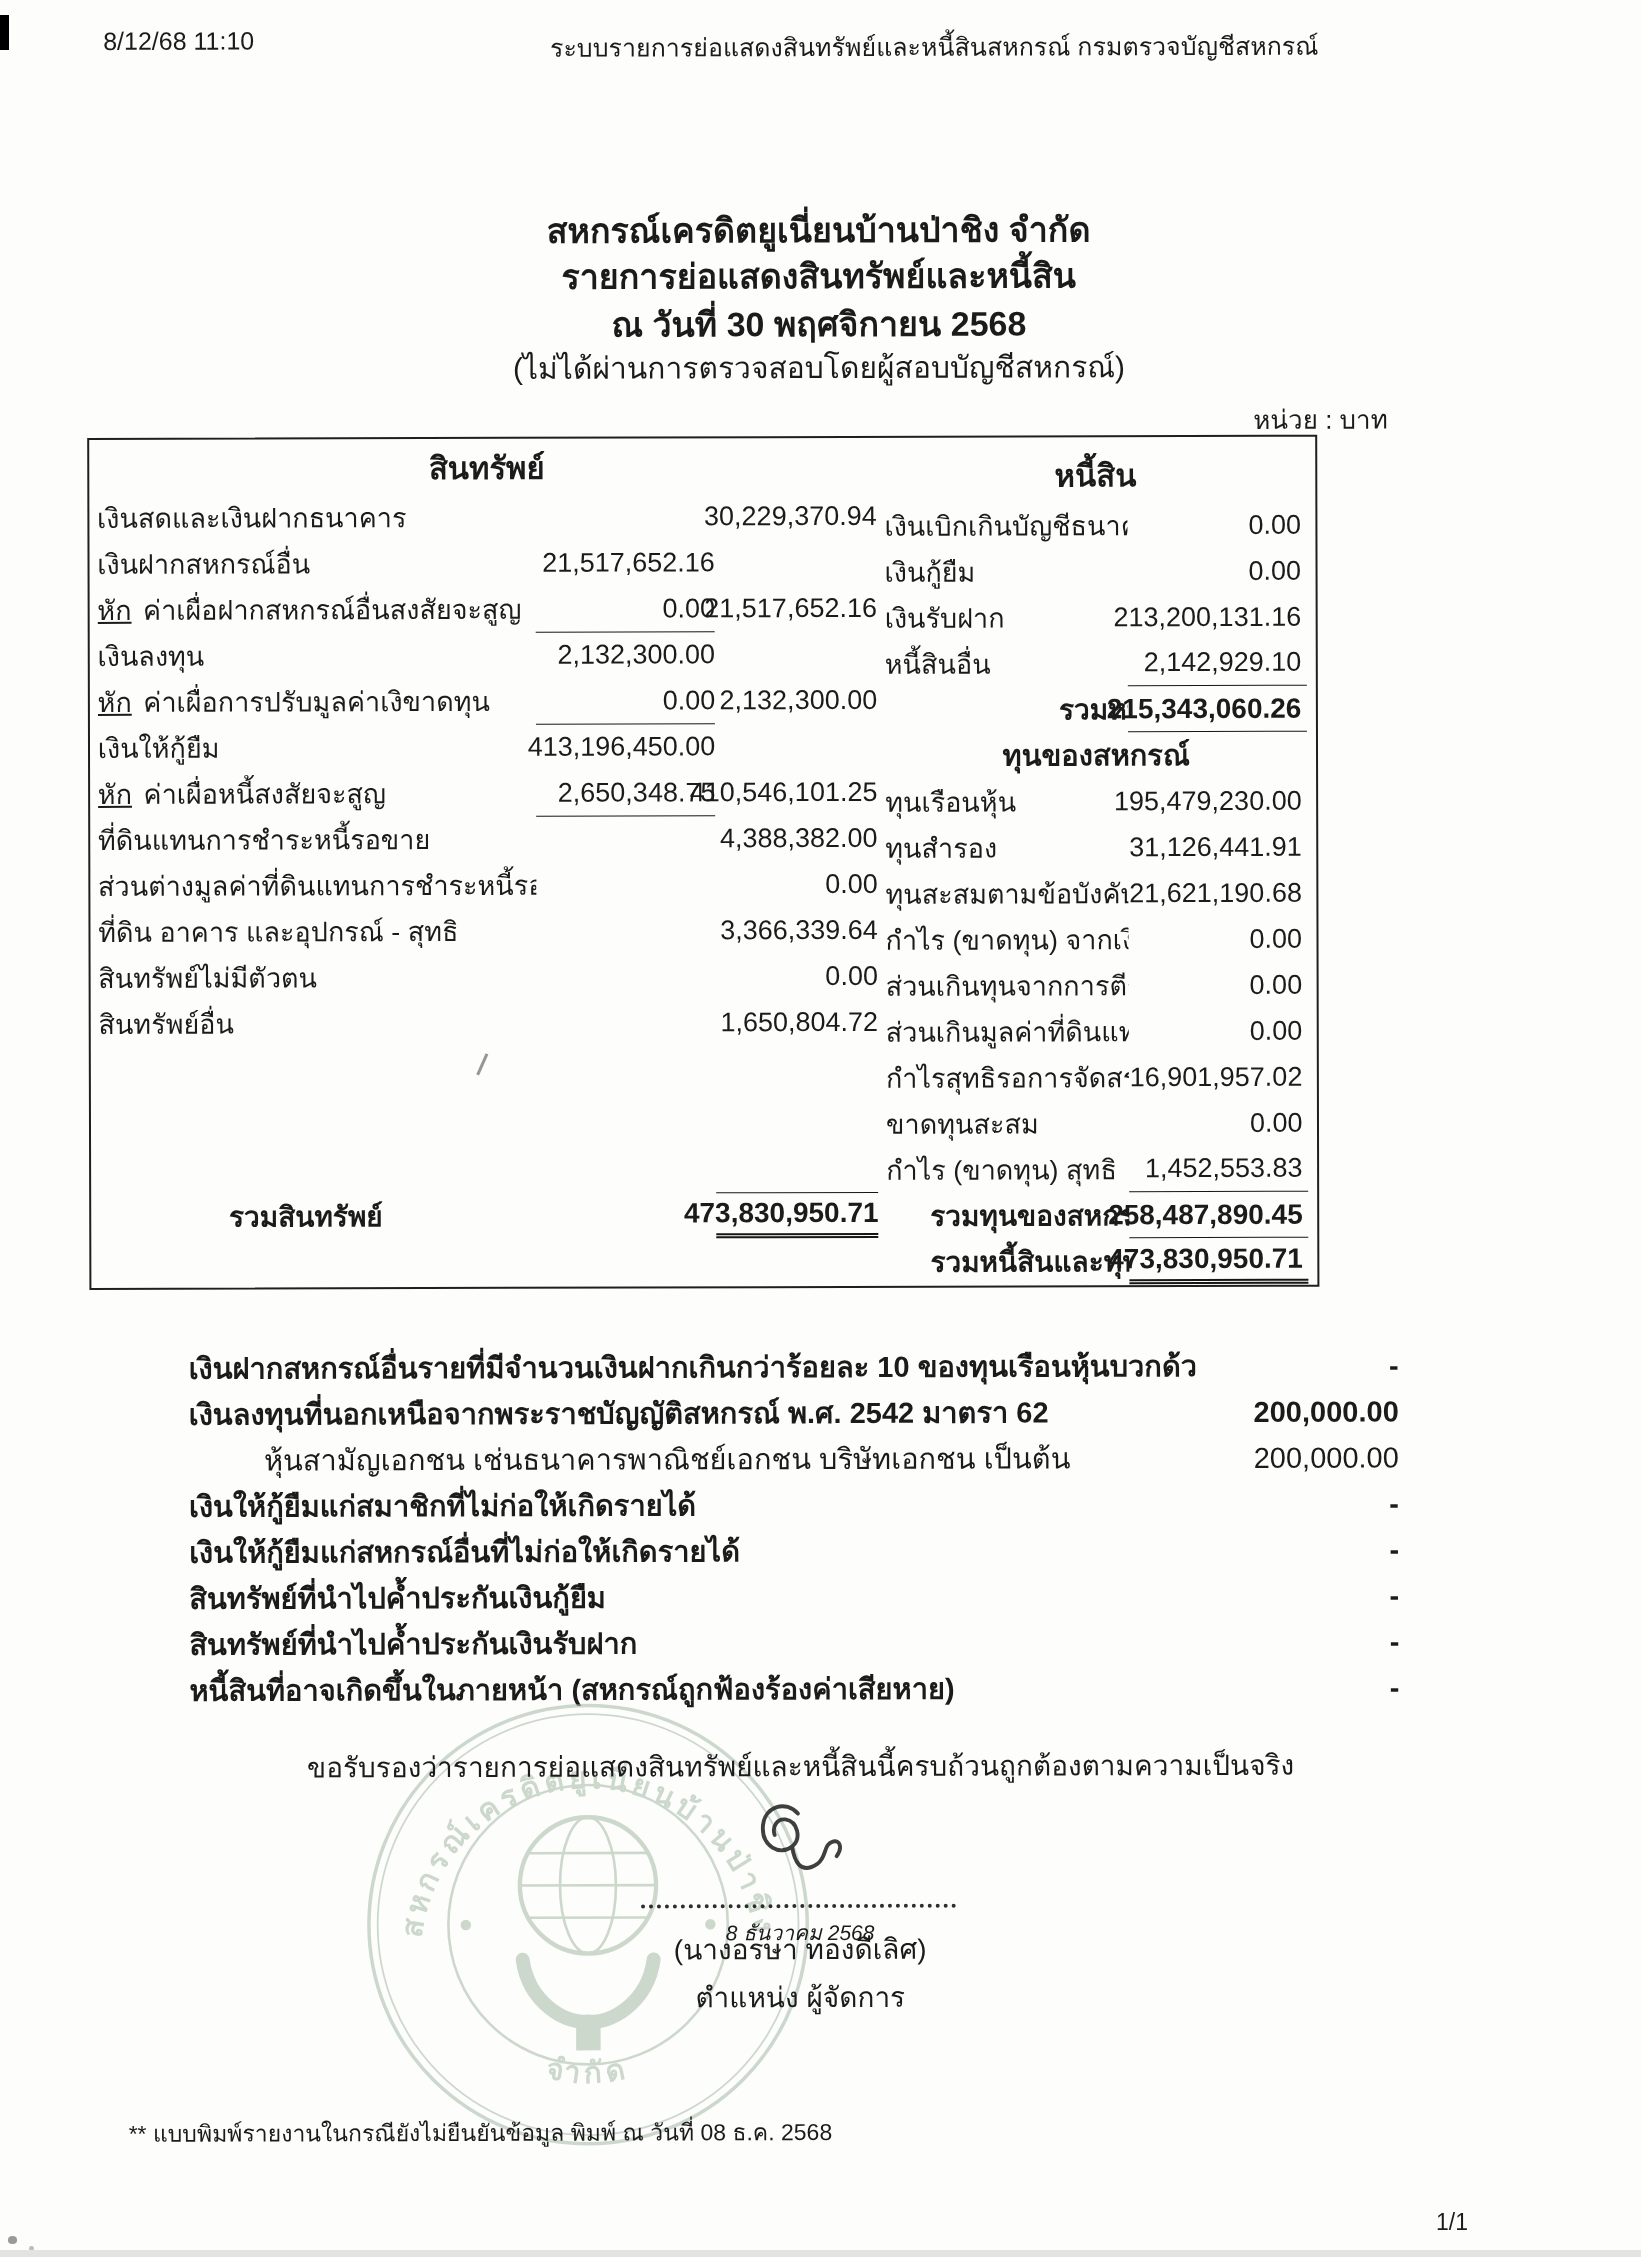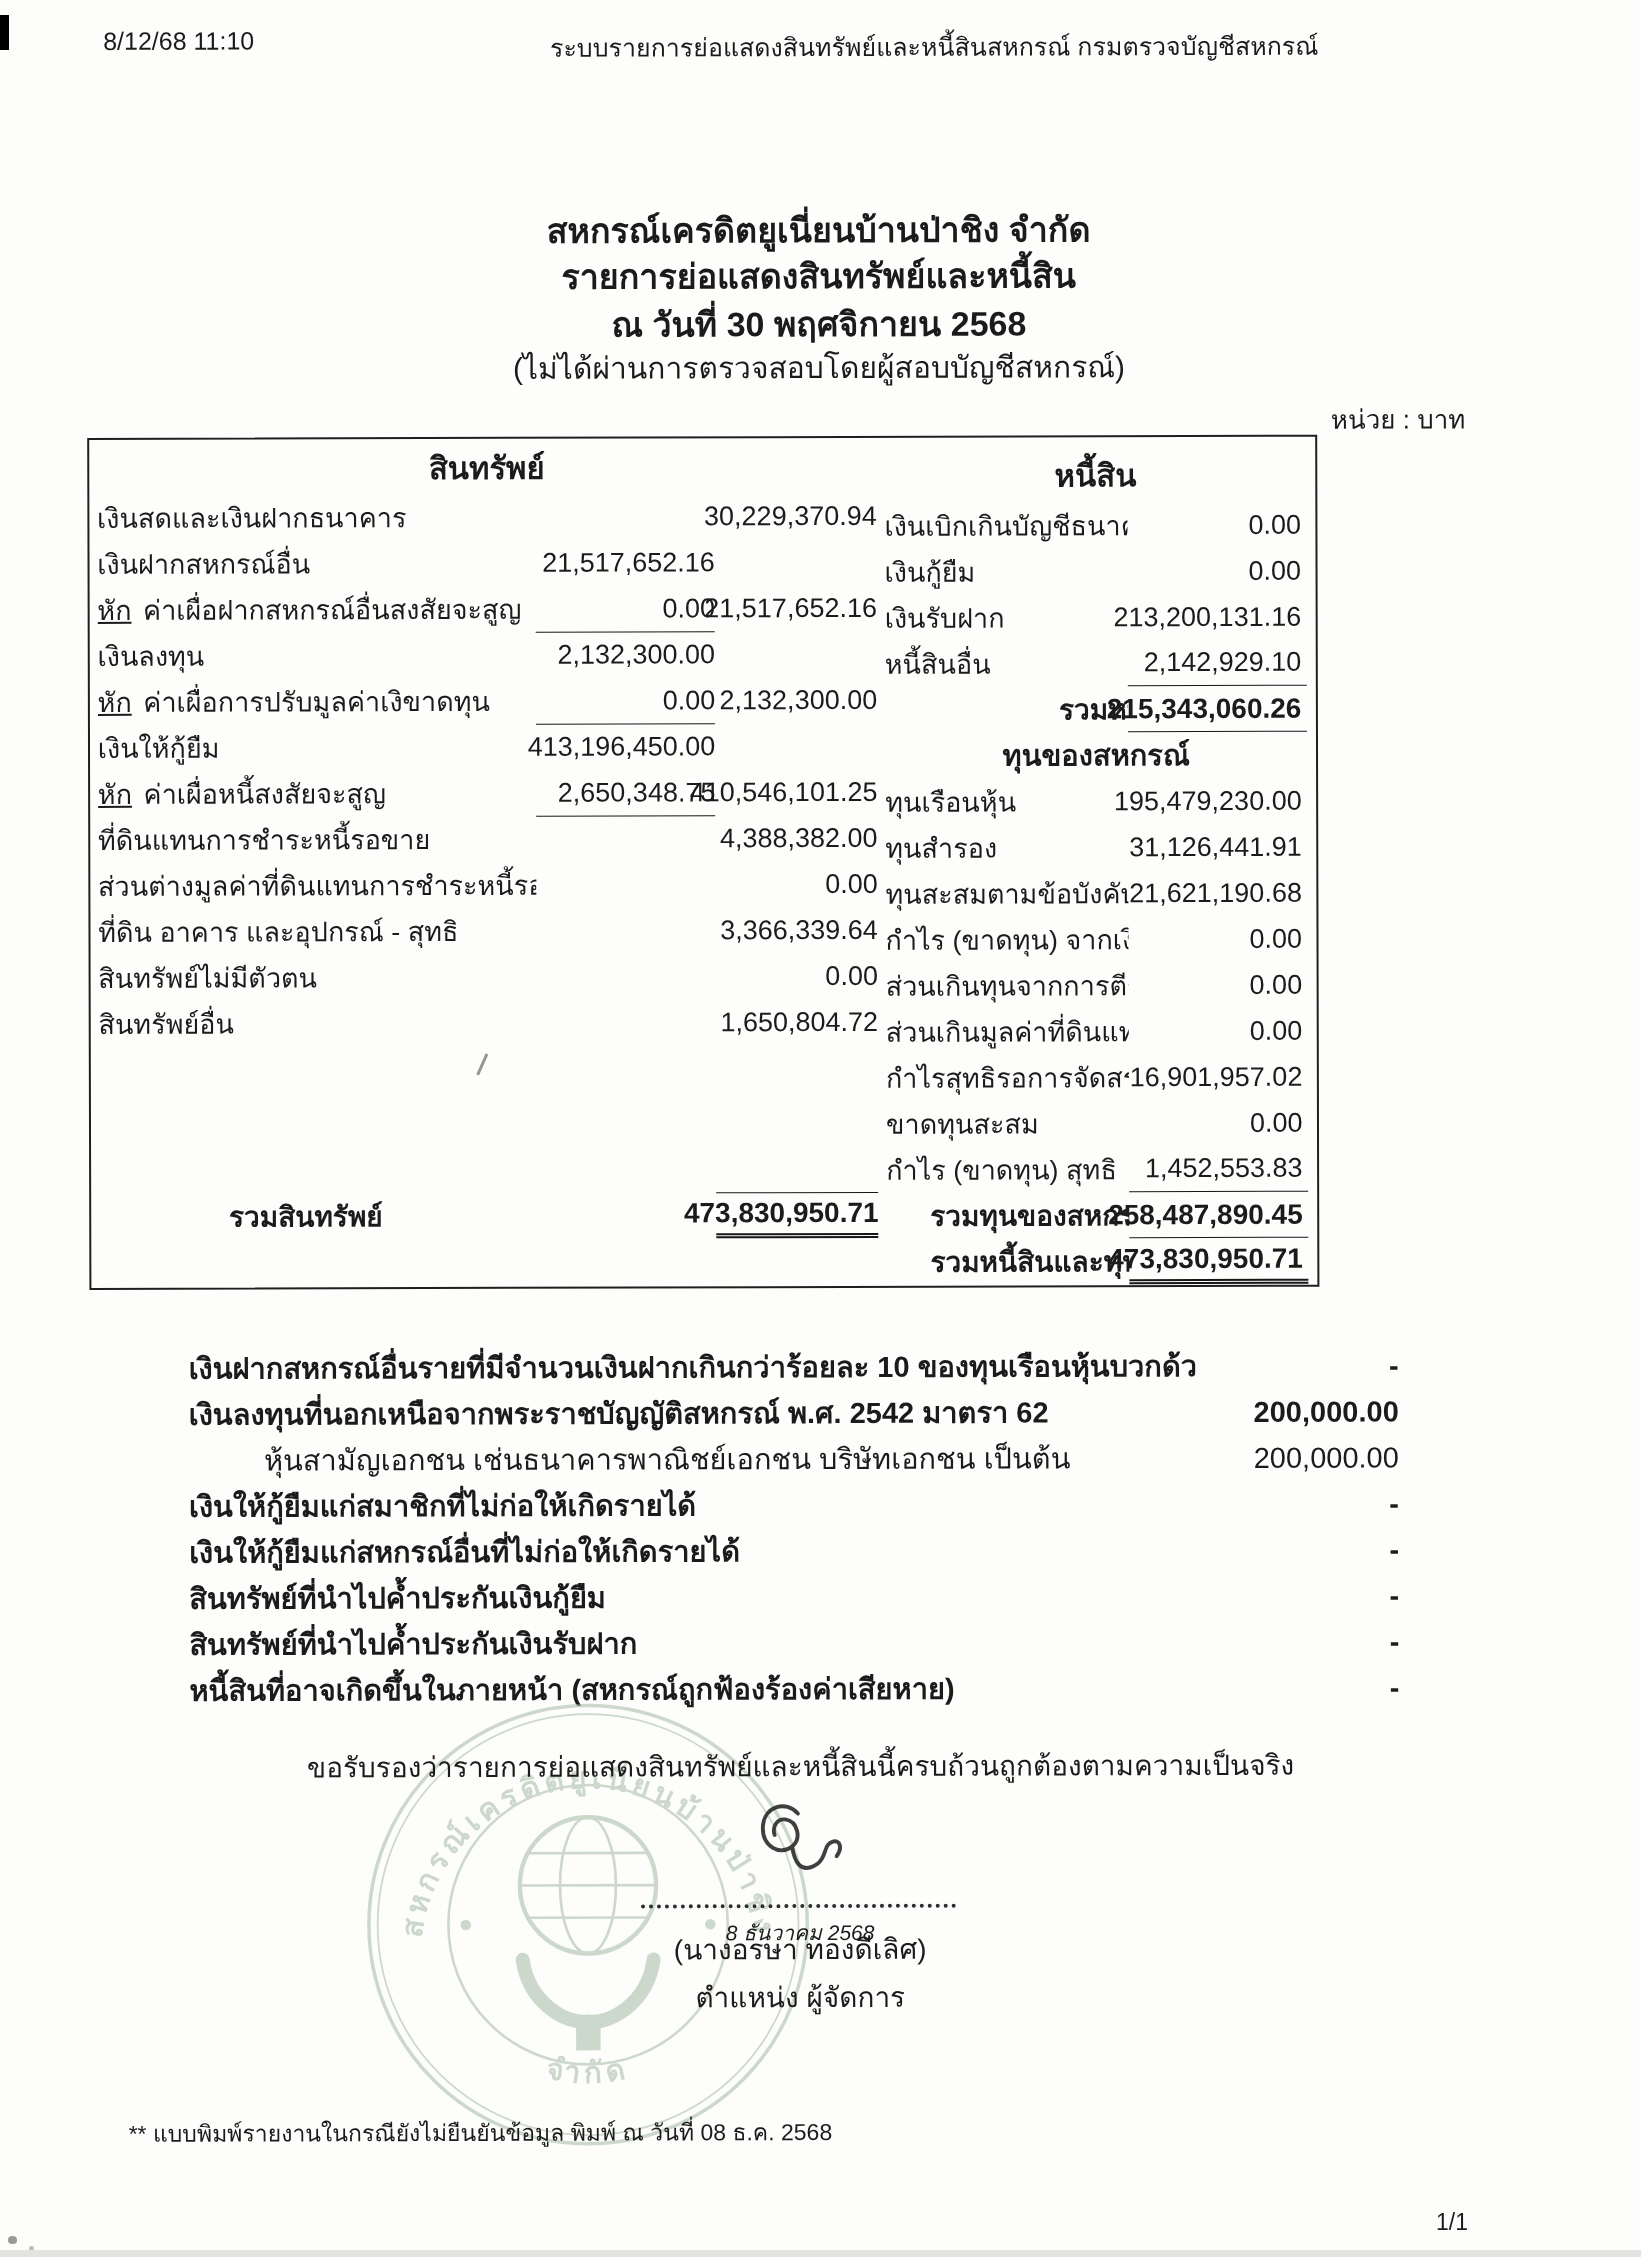--- a/index.html
+++ b/index.html
@@ -20,21 +20,21 @@
   .foot-note{left:126px;top:2114px;font-size:23px;}
   .foot-url{left:44px;top:2209px;font-size:22px;}
   .foot-page{left:1436px;top:2209px;font-size:23px;text-align:right;}
 
   
   .doc-h{left:821px;transform:translateX(-50%);font-weight:bold;font-size:34px;white-space:nowrap;}
   .doc-h1{top:203px;}
   .doc-h2{top:249px;}
   .doc-h3{top:297px;}
   .doc-h4{top:344px;font-weight:normal;font-size:30px;}
-  .unit{left:1255px;top:400px;width:290px;font-size:26px;text-align:center;}
+  .unit{left:1255px;top:400px;width:290px;font-size:26px;text-align:left;}
 
   
   .bs{left:89px;top:436px;width:1226px;height:848px;border:2.9px solid #1f1f1f;display:flex;}
   .half{display:flex;flex-direction:column;box-sizing:border-box;}
   .half-l{width:795px;padding:5.8px 7.7px 0 7.7px;}
   .half-r{width:432px;padding:15.4px 9.7px 0 0;}
   .sec-head{height:50px;line-height:48px;font-weight:bold;font-size:31px;text-align:center;}
   .row{display:flex;align-items:center;height:46px;font-size:27px;}
   .row .lbl{flex:1;white-space:nowrap;overflow:hidden;}
   .row .c1{width:179px;text-align:right;align-self:stretch;display:flex;align-items:center;justify-content:flex-end;}

